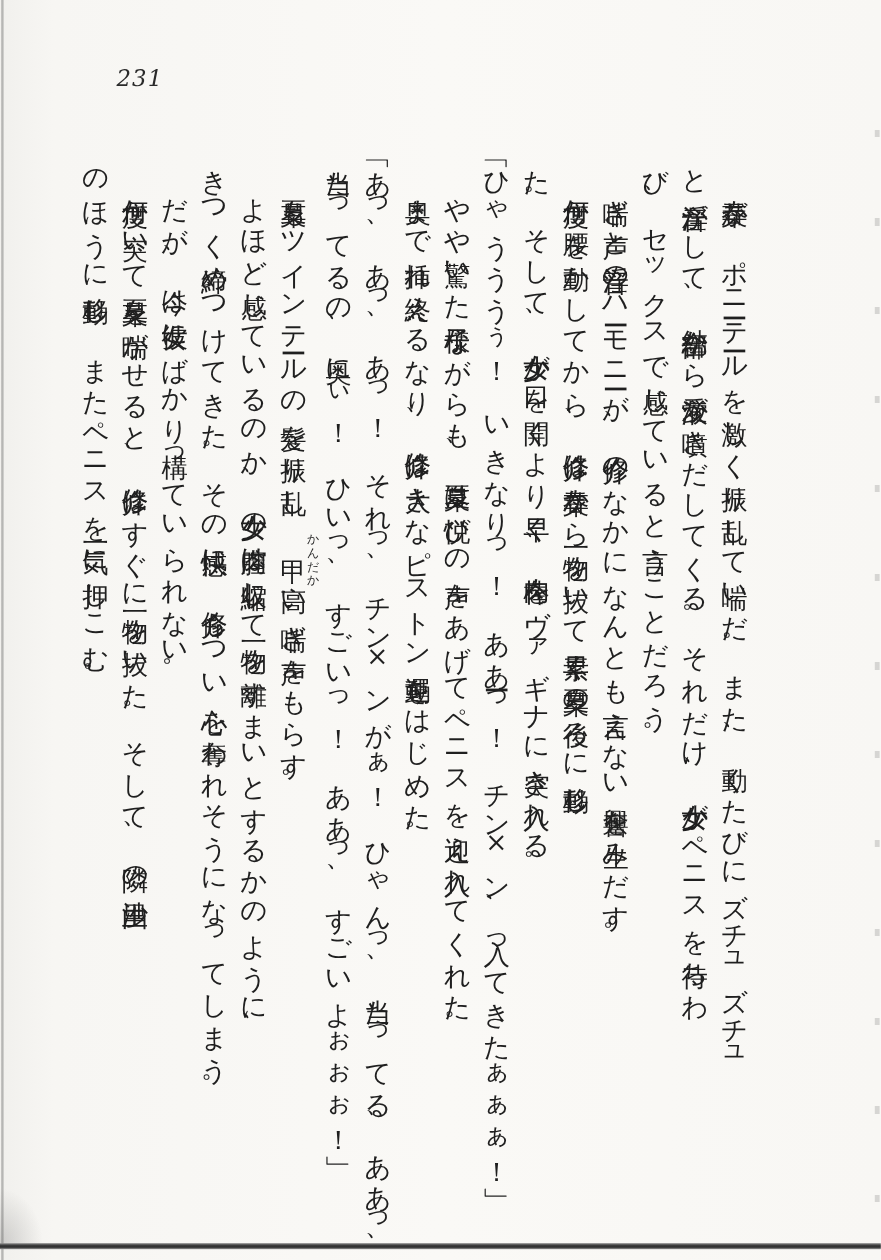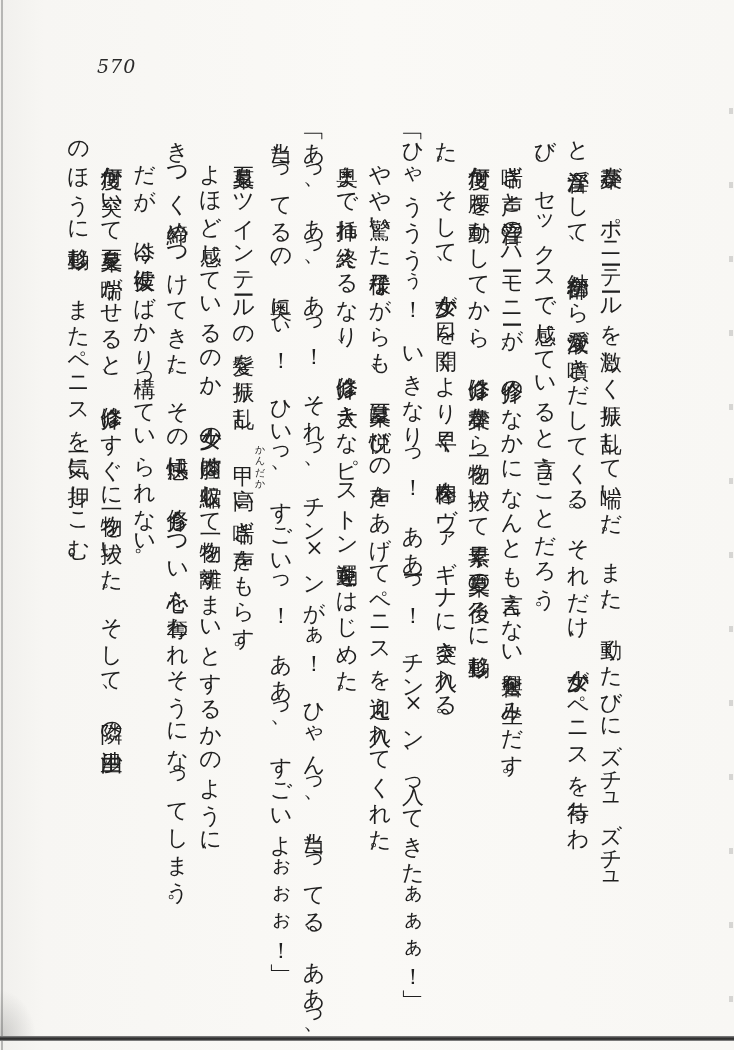--- a/index.html
+++ b/index.html
@@ -84,21 +84,21 @@
   }
 </style>
 </head>
 <body>
 
 <div class="left-scan-edge"></div>
 <div class="right-scan-artifacts"></div>
 <div class="corner-smudge"></div>
 <div class="bottom-scan-edge"></div>
 
-<div class="page-number">570</div>
+<div class="page-number">231</div>
 
 <div class="text-block">
   <div class="tline">　春菜が、ポニーテールを激しく振り乱して喘いだ。また、動くたびにズチュズチュ</div>
   <div class="tline">と淫音がして、結合部から愛液が噴きだしてくる。それだけ、少女がペニスを待ちわ</div>
   <div class="tline">び、セックスで感じていると言うことだろう。</div>
   <div class="tline">　喘ぎ声と淫音のハーモニーが、修介のなかになんとも言えない興奮を生みだす。</div>
   <div class="tline">　何度か腰を動かしてから、修介は春菜から一物を抜いて素早く夏菜の後ろに移動し</div>
   <div class="tline">た。そして、少女が口を開くより早く、肉棒をヴァギナに突き入れる。</div>
   <div class="tline">「ひゃうううぅ！　いきなりっ！　ああーっ！　チン×ン、入ってきたぁぁぁ！」</div>
   <div class="tline">　やや驚いた様子ながらも、夏菜は悦びの声をあげてペニスを迎え入れてくれた。</div>

